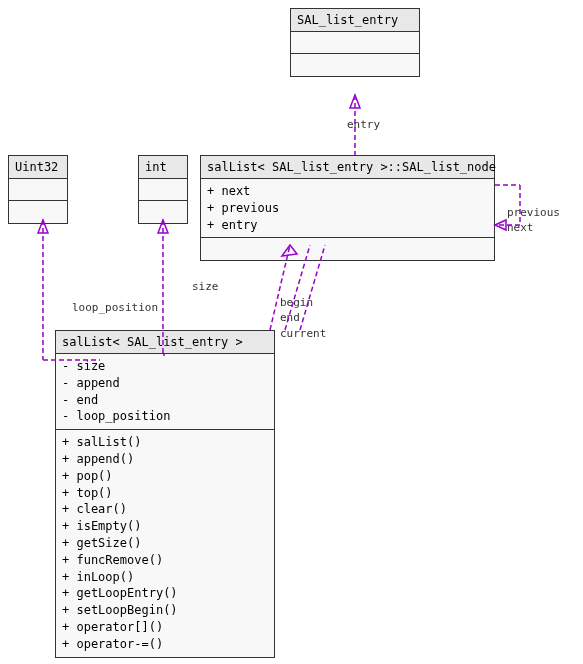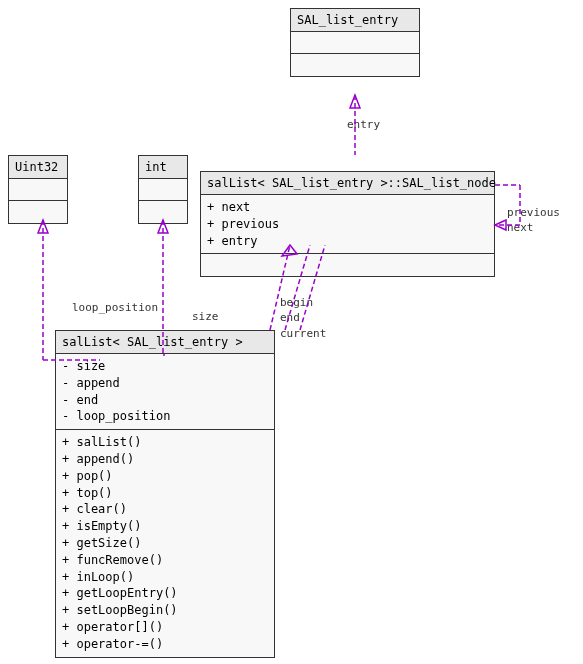--- a/index.html
+++ b/index.html
@@ -66,21 +66,21 @@
   <div class="box-section" style="height:22px;"></div>
   <div class="box-section" style="height:22px;"></div>
 </div>
 
 <div class="uml-box" style="left:138px; top:155px; width:50px;">
   <div class="box-header">int</div>
   <div class="box-section" style="height:22px;"></div>
   <div class="box-section" style="height:22px;"></div>
 </div>
 
-<div class="uml-box" style="left:200px; top:155px; width:295px;margin-top:16px;">
+<div class="uml-box" style="left:200px; top:155px; width:295px;">
   <div class="box-header">salList&lt; SAL_list_entry &gt;::SAL_list_node</div>
   <div class="box-section">
     <p>+ next</p>
     <p>+ previous</p>
     <p>+ entry</p>
   </div>
   <div class="box-section" style="height:22px;"></div>
 </div>
 
 <div class="uml-box" style="left:55px; top:330px; width:220px;">
@@ -105,21 +105,21 @@
     <p>+ setLoopBegin()</p>
     <p>+ operator[]()</p>
     <p>+ operator-=()</p>
   </div>
 </div>
 
 <div class="label" style="left:347px; top:118px;">entry</div>
 
 <div class="label" style="left:72px; top:301px;">loop_position</div>
 
-<div class="label" style="left:192px; top:310px;">size</div>
+<div class="label" style="left:192px; top:280px;">size</div>
 
 <div class="label" style="left:280px; top:295px; line-height:1.4;">begin<br>end<br>current</div>
 
 <div class="label" style="left:507px; top:205px; line-height:1.4;">previous<br>next</div>
 
 <svg class="arrows">
   <defs>
     <marker id="arrow-open" markerWidth="10" markerHeight="10" refX="0" refY="3" orient="auto">
       <path d="M0,0 L0,6 L6,3 z" fill="none" stroke="#9900cc" stroke-width="1"></path>
     </marker>

